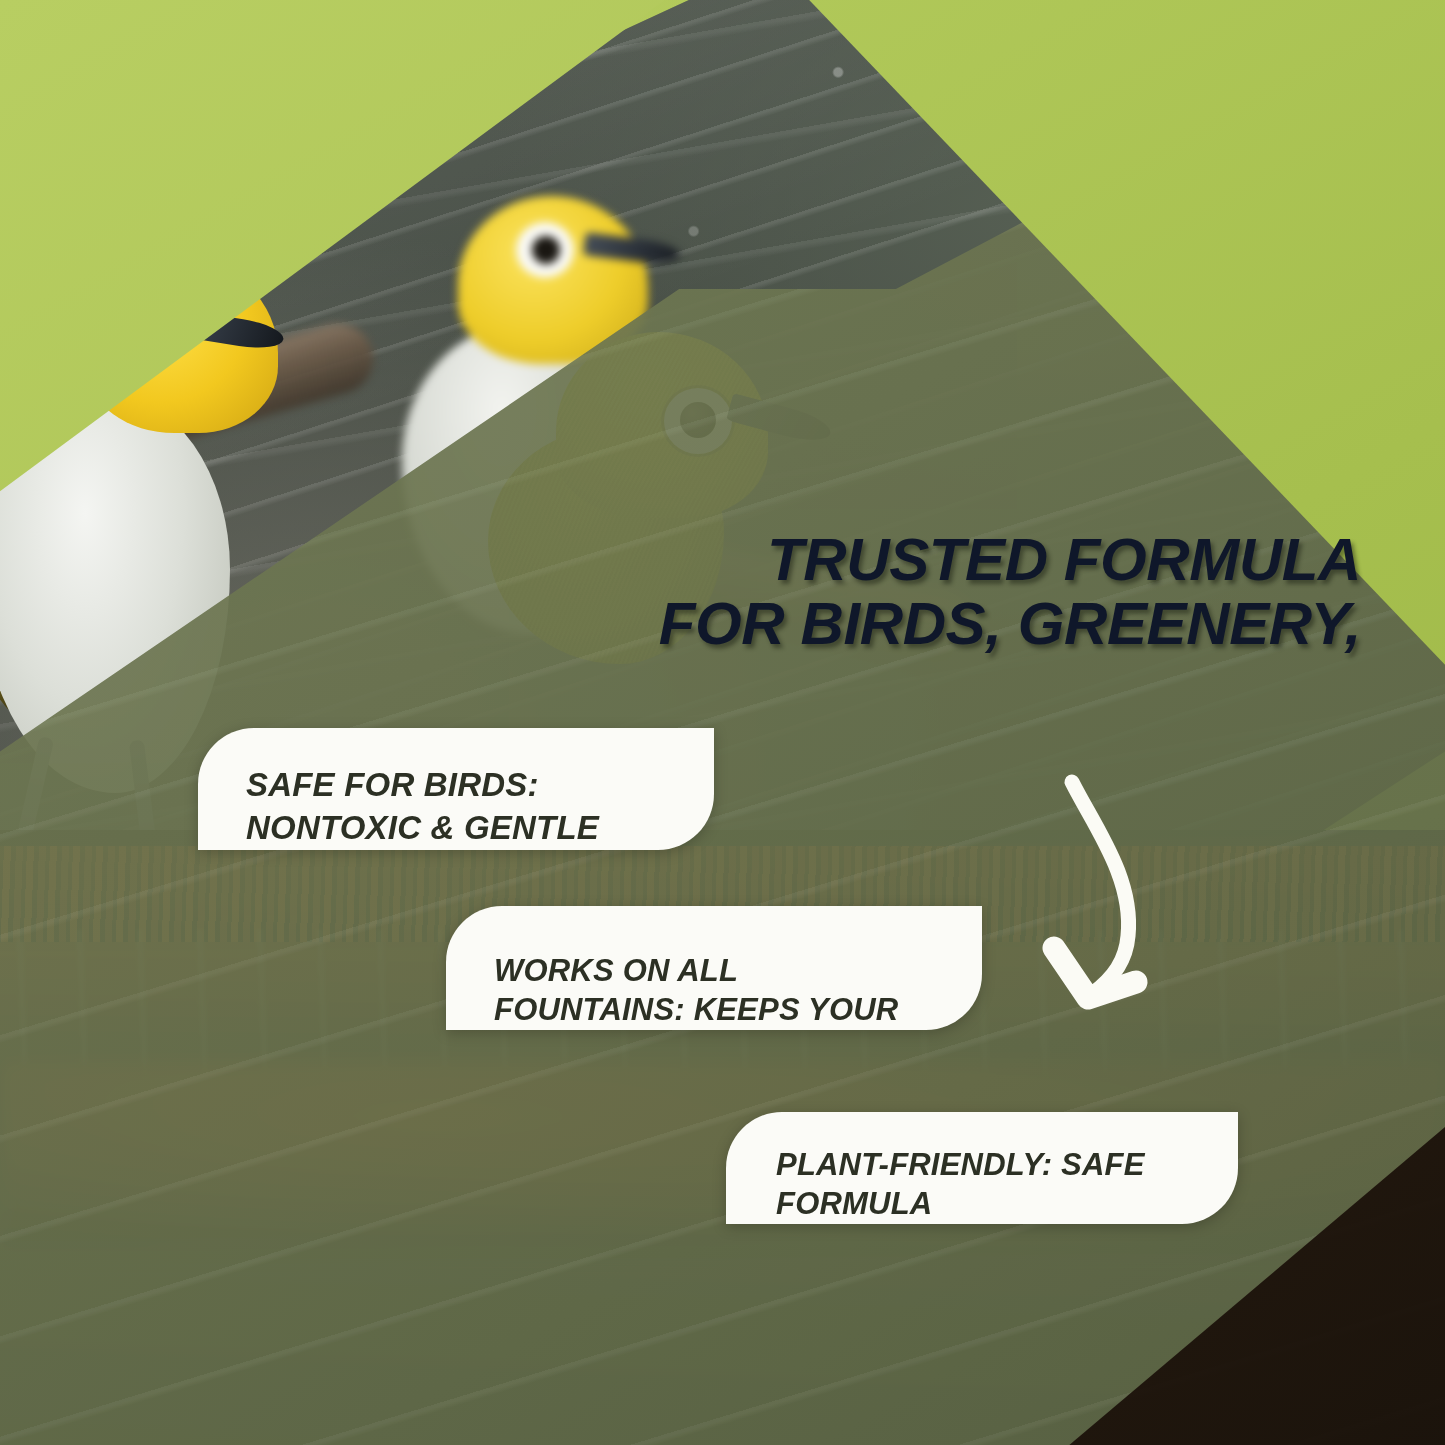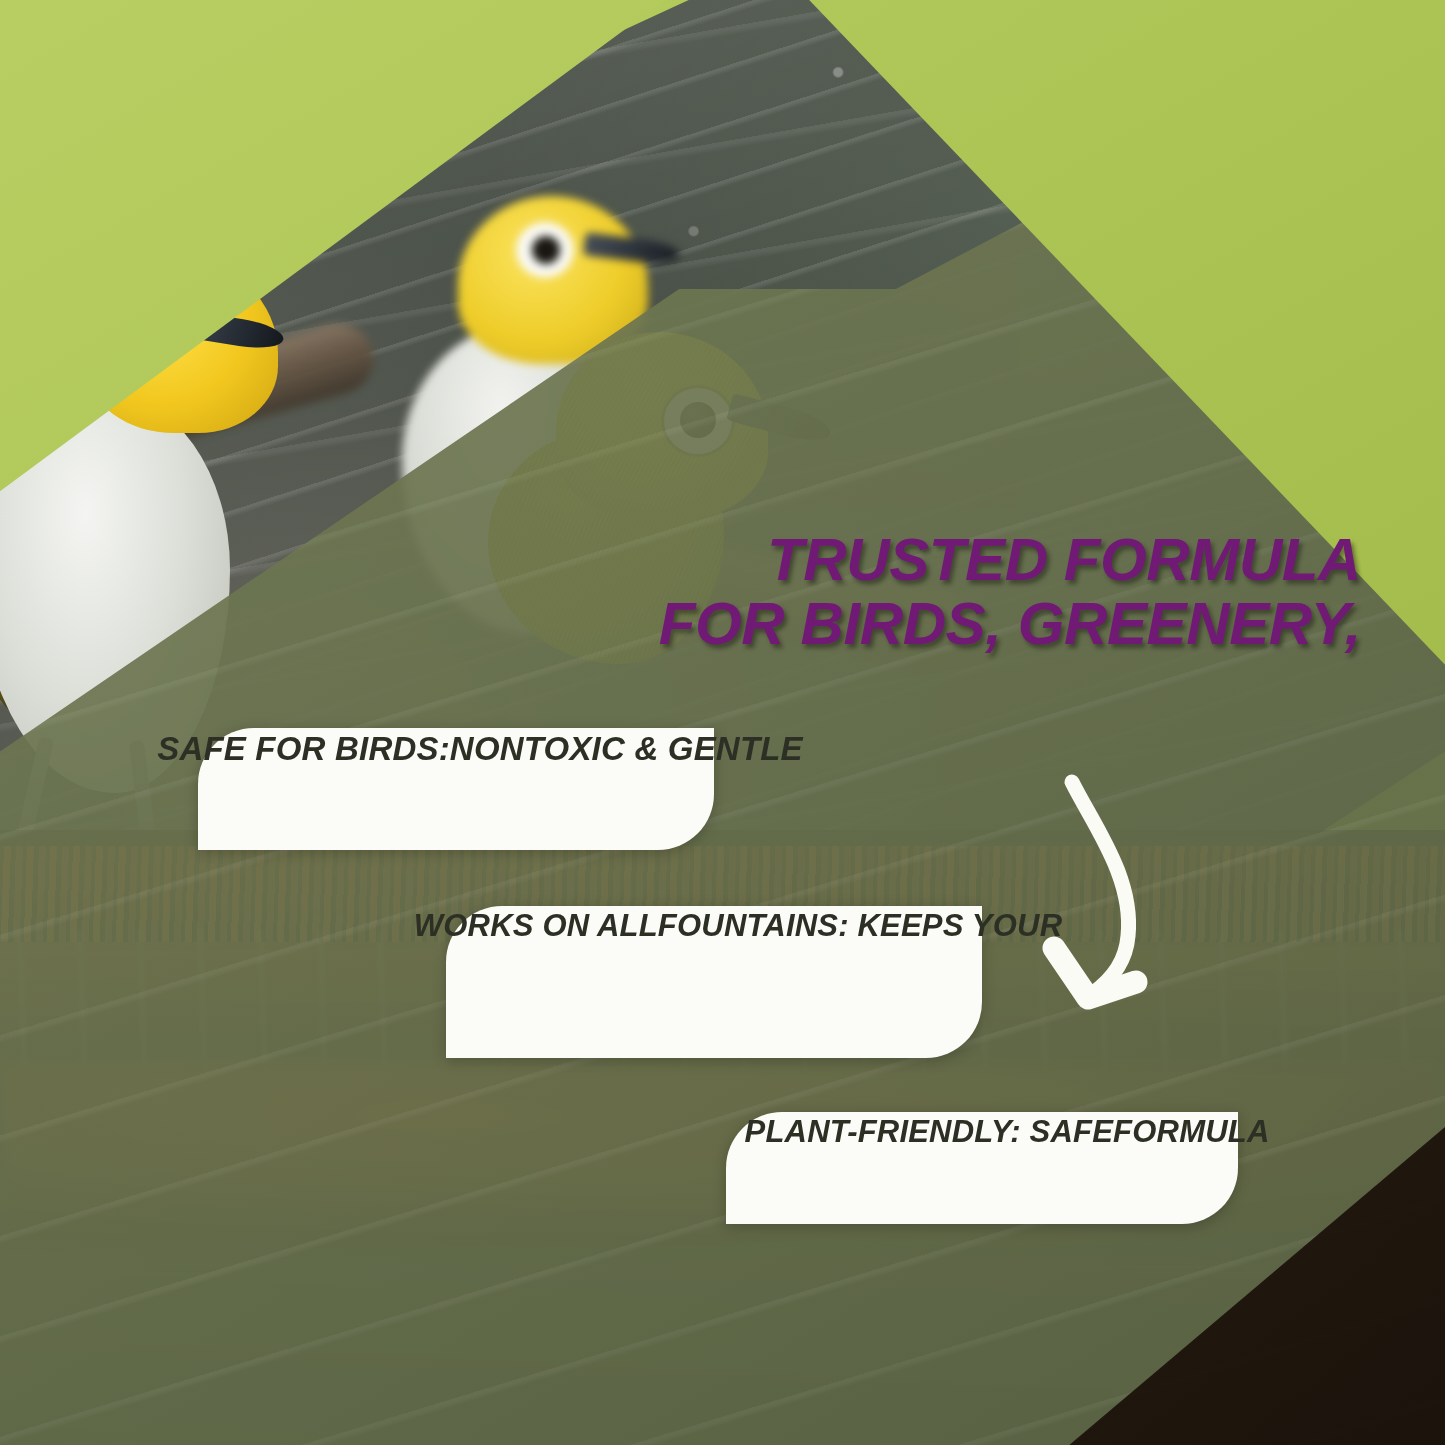--- a/index.html
+++ b/index.html
@@ -279,21 +279,21 @@
   }
 
   
 
   .headline {
     position: absolute;
     right: 84px;
     top: 528px;
     width: 720px;
     text-align: right;
-    color: #701a75;
+    color: #0f172a;
     font-size: 60px;
     line-height: 1.07;
     font-weight: 700;
     font-style: italic;
     letter-spacing: -0.4px;
     text-shadow: 3px 4px 4px rgba(20,24,14,.45);
   }
   .headline span { display: block; white-space: nowrap; }
 
   
@@ -310,37 +310,37 @@
 
   .callout {
     position: absolute;
     background: #fbfbf7;
     color: #2c3024;
     font-style: italic;
     font-weight: 700;
     letter-spacing: .2px;
     box-shadow: 0 3px 14px rgba(0,0,0,.22);
     display: flex;
-    flex-direction: row;
-    justify-content: center;
+    flex-direction: column;
+    justify-content: flex-end;
   }
   .callout span { display: block; white-space: nowrap; }
 
   .callout-1 {
     left: 198px; top: 728px;
     width: 468px; height: 122px;
     border-radius: 56px 0 56px 0;
     padding: 0 0 0 48px;
     font-size: 33px;
     line-height: 1.30;
   }
 
   .callout-2 {
     left: 446px; top: 906px;
-    width: 488px; height: 152px;
+    width: 488px; height: 124px;
     border-radius: 56px 0 56px 0;
     padding: 0 0 0 48px;
     font-size: 31px;
     line-height: 1.28;
   }
 
   .callout-3 {
     left: 726px; top: 1112px;
     width: 462px; height: 112px;
     border-radius: 56px 0 56px 0;

